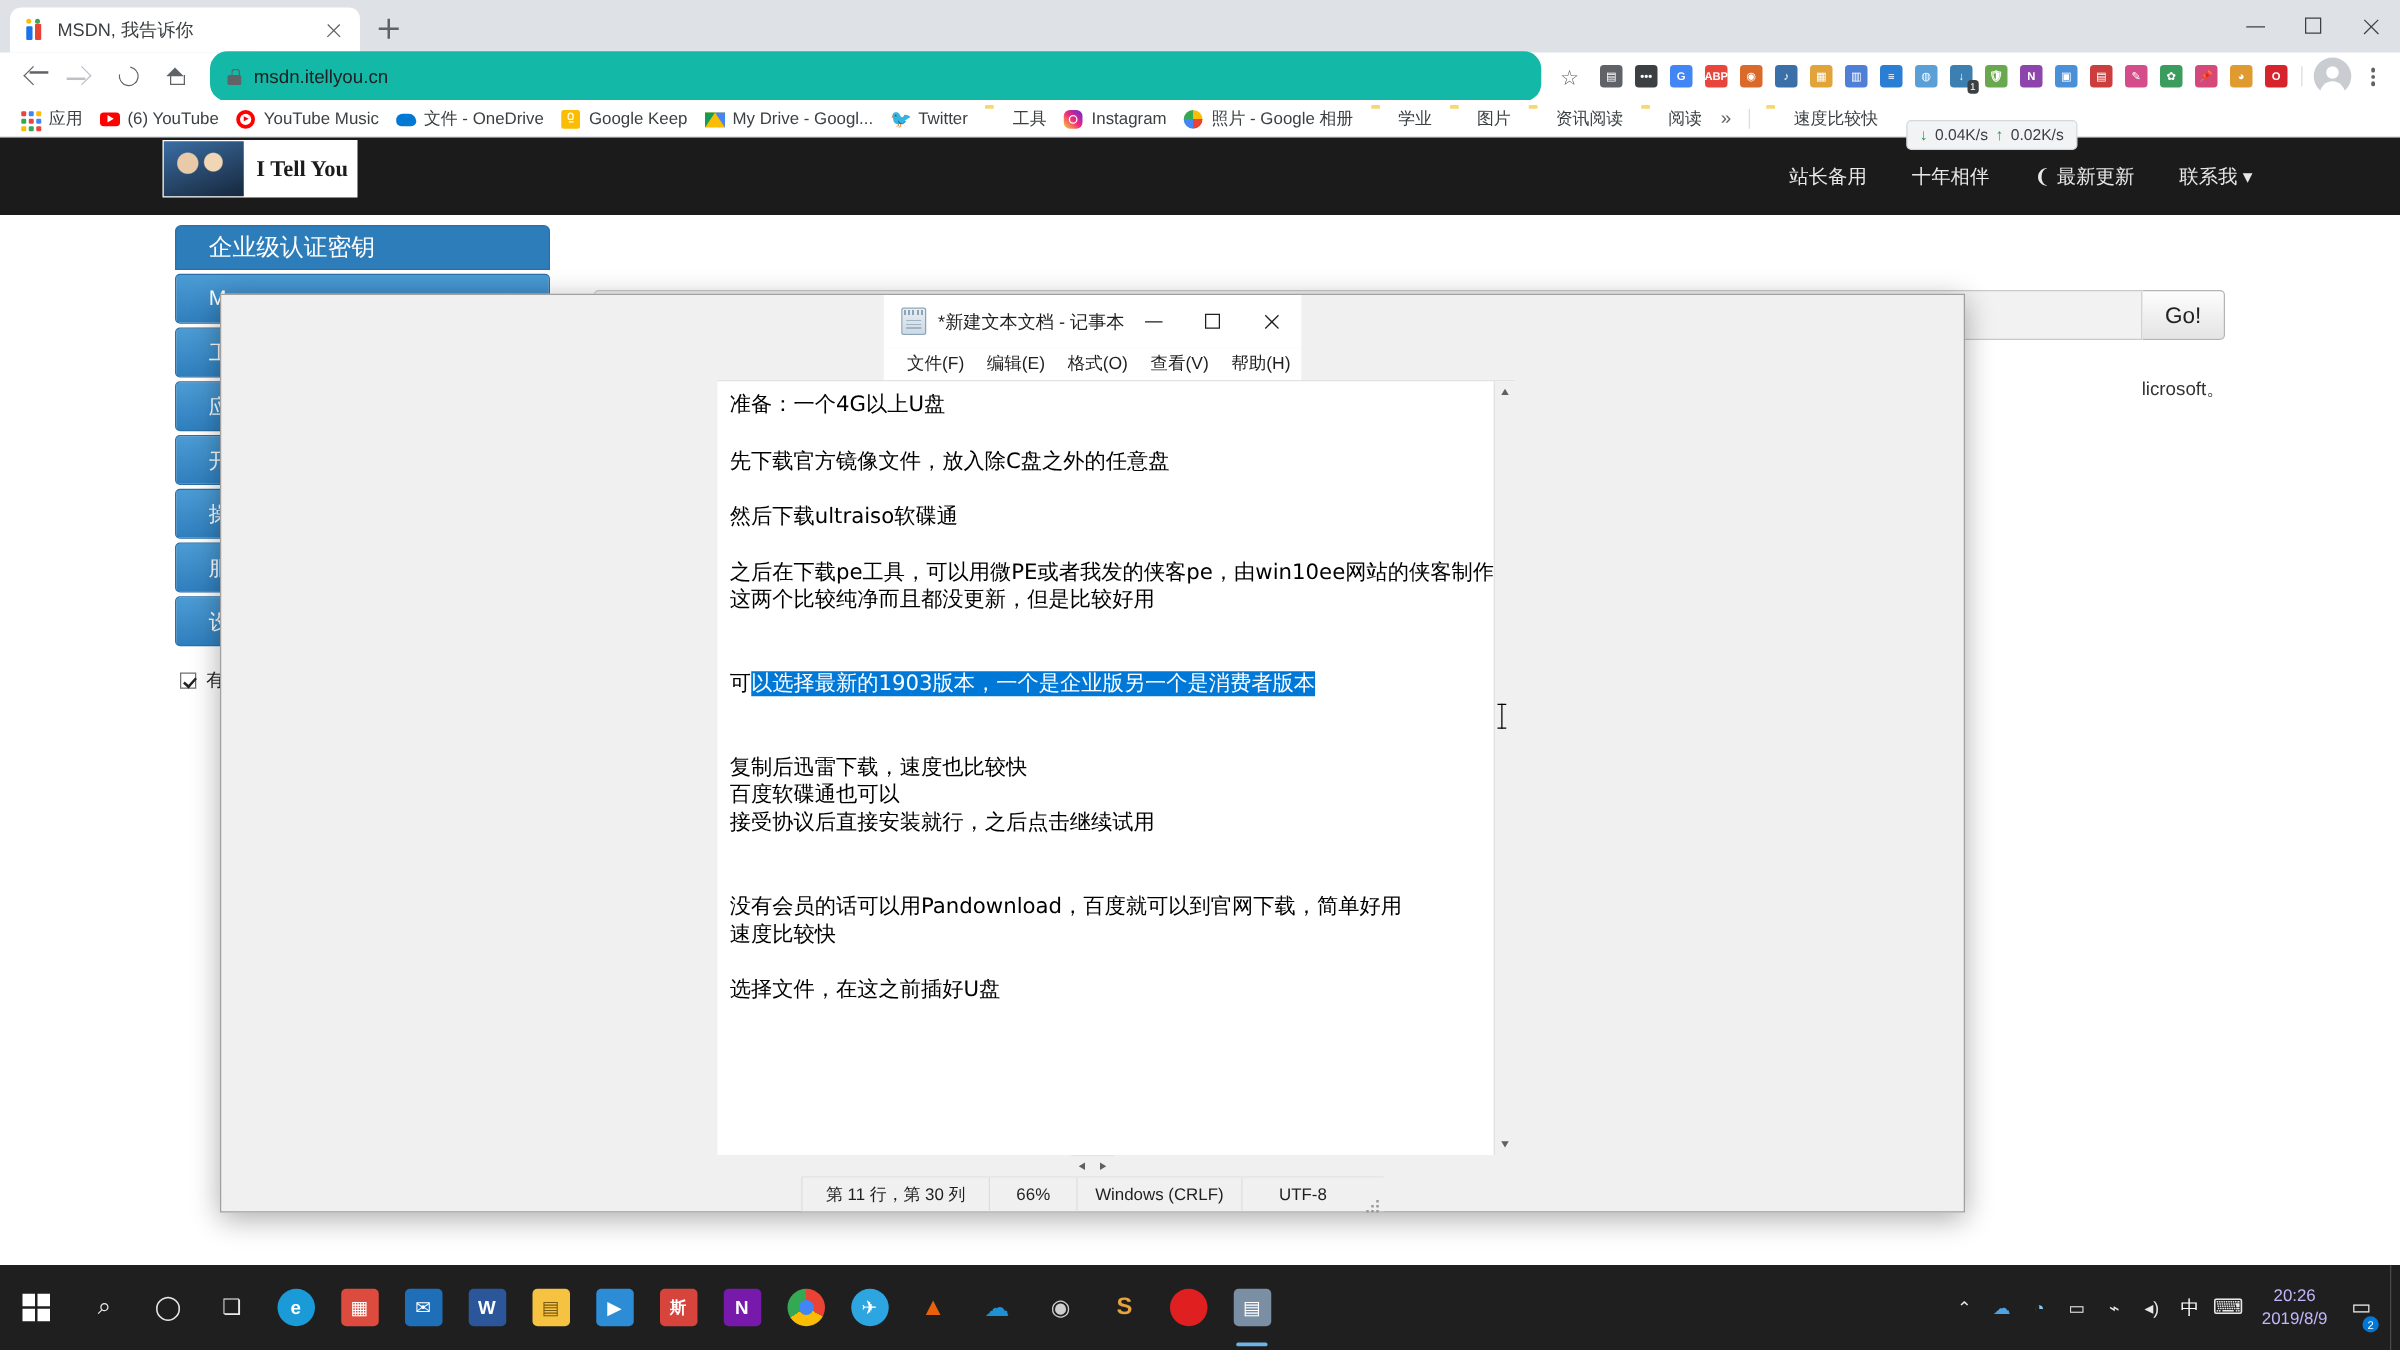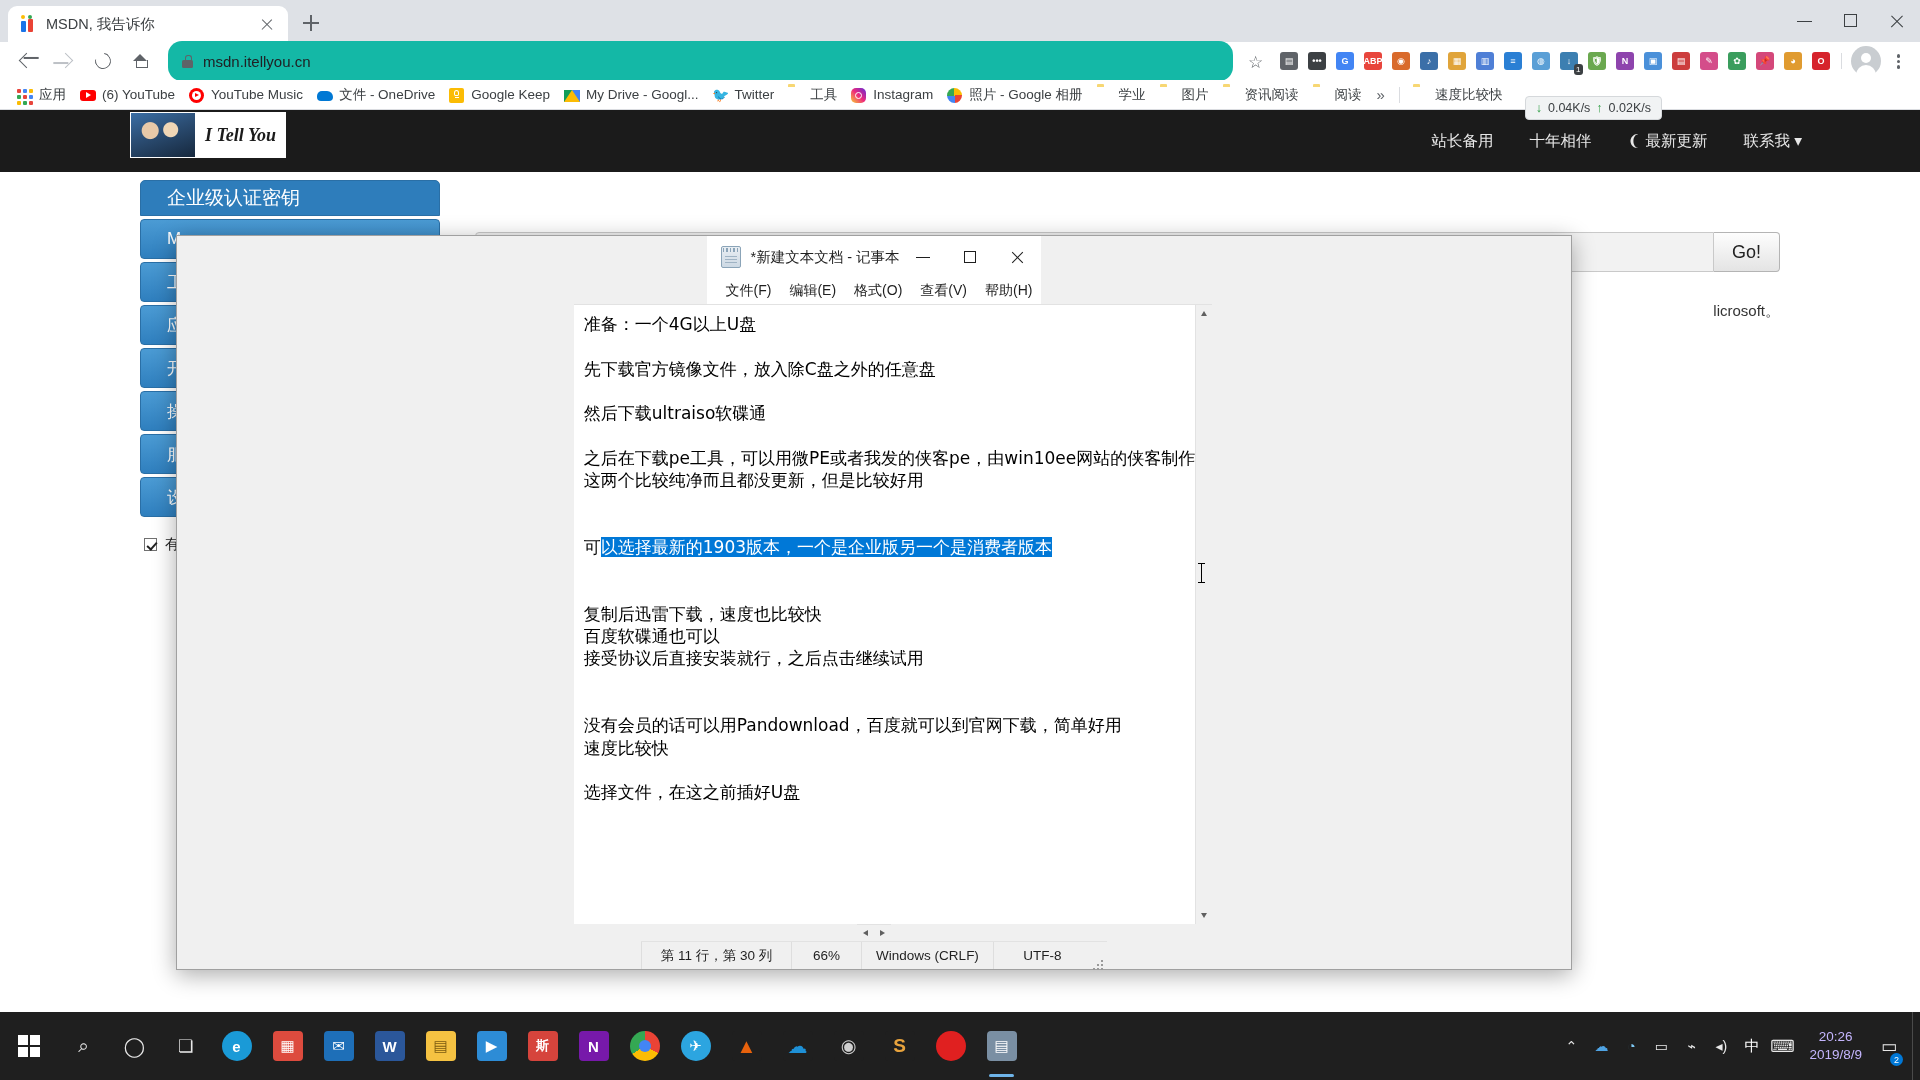--- a/index.html
+++ b/index.html
@@ -223,21 +223,21 @@
     width: 156px; height: 46px; background: #ffffff;
     display: flex; align-items: center;
   }
   .logo-img {
     width: 64px; height: 44px; margin-left: 1px;
     background:
       radial-gradient(circle at 30% 40%, #e8c9a8 0 8px, transparent 9px),
       radial-gradient(circle at 62% 38%, #f0d6b5 0 7px, transparent 8px),
       linear-gradient(160deg, #3a6ea5 0%, #2b4d73 45%, #16283d 100%);
   }
-  .logo-text { font-size: 18px; font-weight: bold; color: #1b1b1b; margin-left: 10px; font-family: "Liberation Serif", serif; font-style: italic; }
+  .logo-text { font-size: 18px; font-weight: bold; color: #1b1b1b; margin-left: 10px; font-family: "Liberation Serif", serif; }
   .site-nav {
     position: absolute; right: 118px; top: 0; height: 62px;
     display: flex; align-items: center; gap: 36px;
   }
   .site-nav a { color: #e8e8e8; font-size: 15.5px; text-decoration: none; white-space: nowrap; }
   .site-nav .rss { display: inline-block; margin-right: 5px; color: #e8e8e8; }
 
   .content-area { position: absolute; top: 62px; left: 0; right: 0; bottom: 0; background: #fff; }
   .left-panel {
     position: absolute; left: 140px; top: 8px; width: 300px;

